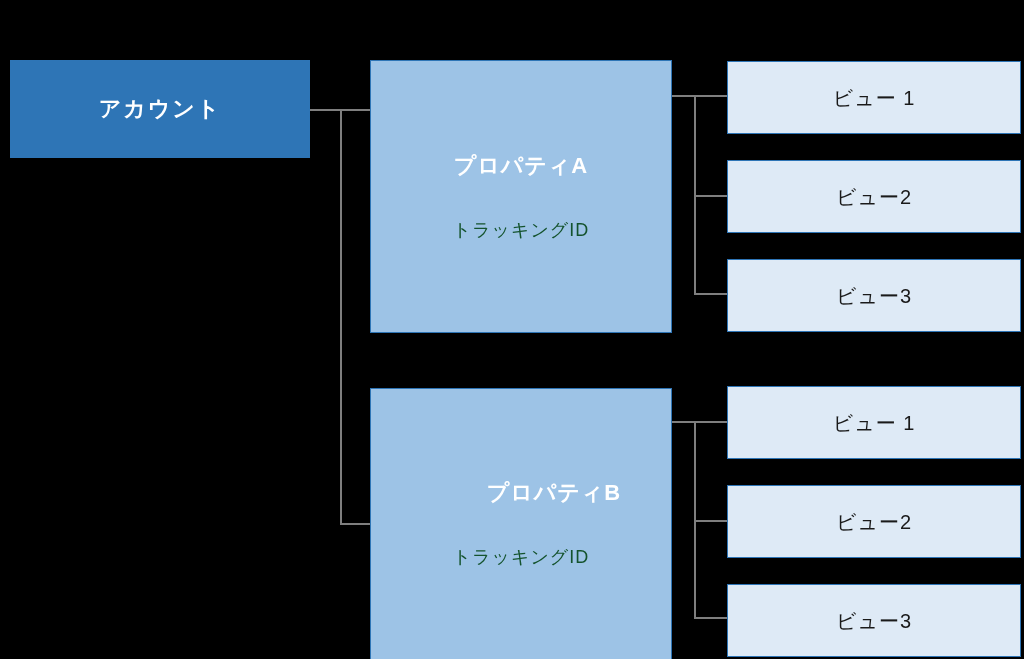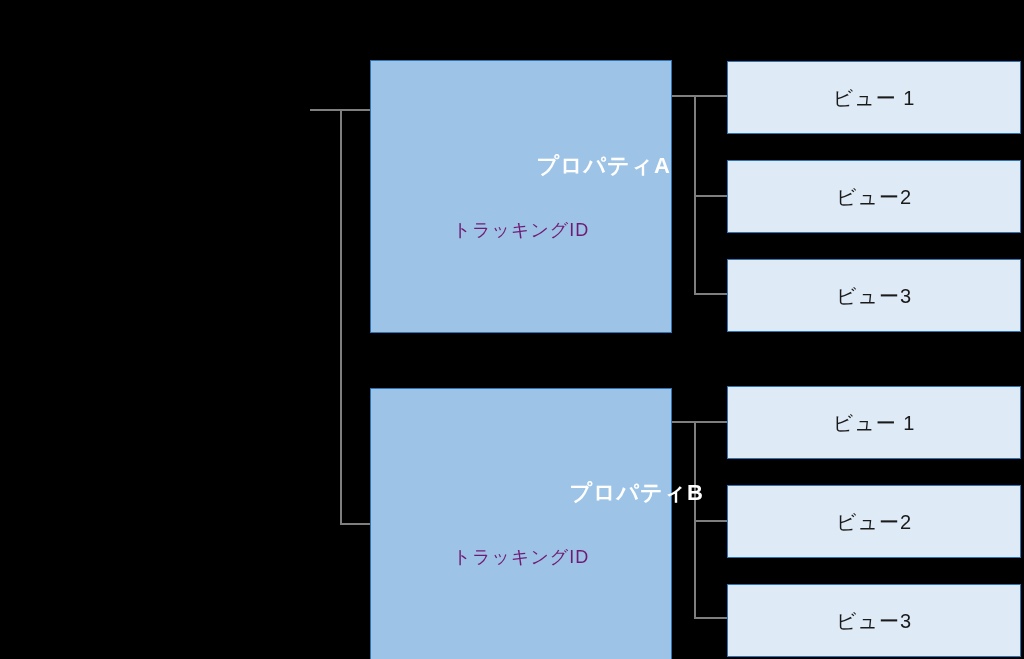--- a/index.html
+++ b/index.html
@@ -56,36 +56,36 @@
     border: 1px solid #2e75b6;
     box-sizing: border-box;
   }
   #property-a { top: 60px; height: 273px; }
   #property-b { top: 388px; height: 273px; }
 
   .property-title {
     position: absolute;
     left: 0;
     width: 100%;
-    text-align: right;
+    text-align: center;
     color: #ffffff;
     font-size: 22px;
     font-weight: bold;
     letter-spacing: 1px;
     line-height: 1;
   }
   #property-a .property-title { top: 94px; }
   #property-b .property-title { top: 93px; margin-left: 33px; }
 
   .property-sub {
     position: absolute;
     left: 0;
     width: 100%;
     text-align: center;
-    color: #701a75;
+    color: #14532d;
     font-size: 18px;
     letter-spacing: 1px;
     line-height: 1;
   }
   #property-a .property-sub { top: 160px; }
   #property-b .property-sub { top: 159px; }
 
   
   .view-box {
     position: absolute;
@@ -121,20 +121,23 @@
   <div class="conn conn-h" style="left:694px; top:95px; width:34px;"></div>
   <div class="conn conn-h" style="left:694px; top:195px; width:34px;"></div>
   <div class="conn conn-h" style="left:694px; top:293px; width:34px;"></div>
 
   <div class="conn conn-h" style="left:672px; top:421px; width:24px;"></div>
   <div class="conn conn-v" style="left:694px; top:421px; height:198px;"></div>
   <div class="conn conn-h" style="left:694px; top:421px; width:34px;"></div>
   <div class="conn conn-h" style="left:694px; top:520px; width:34px;"></div>
   <div class="conn conn-h" style="left:694px; top:617px; width:34px;"></div>
 
+  <div class="account-box">
+    <span class="account-label">アカウント</span>
+  </div>
 
   <div class="property-box" id="property-a">
     <div class="property-title">プロパティA</div>
     <div class="property-sub">トラッキングID</div>
   </div>
 
   <div class="property-box" id="property-b">
     <div class="property-title">プロパティB</div>
     <div class="property-sub">トラッキングID</div>
   </div>

